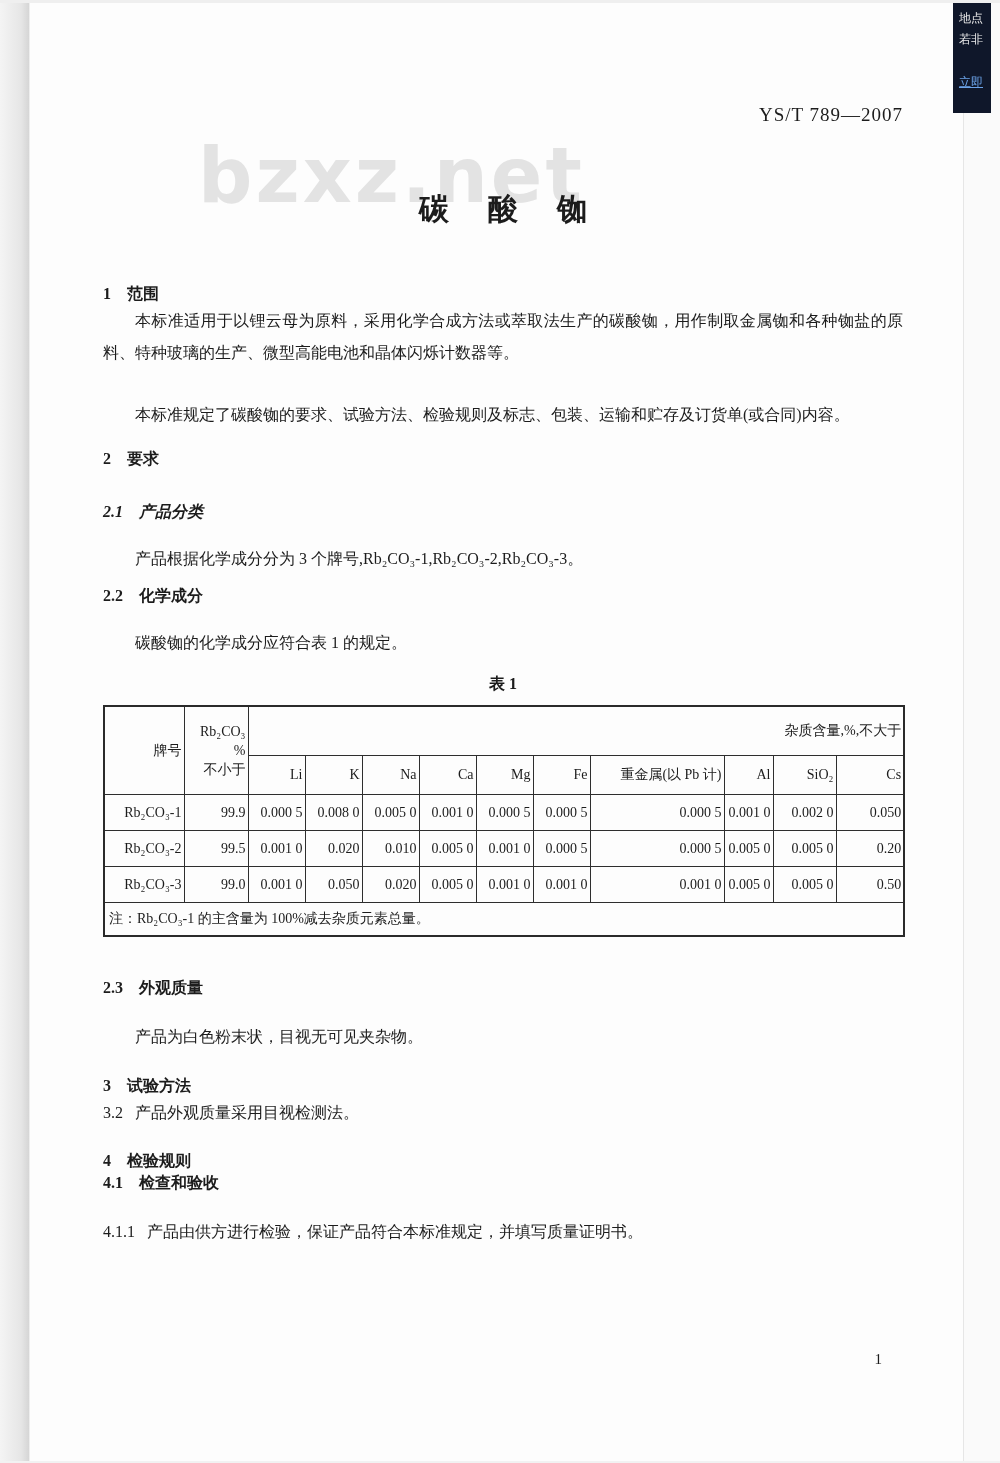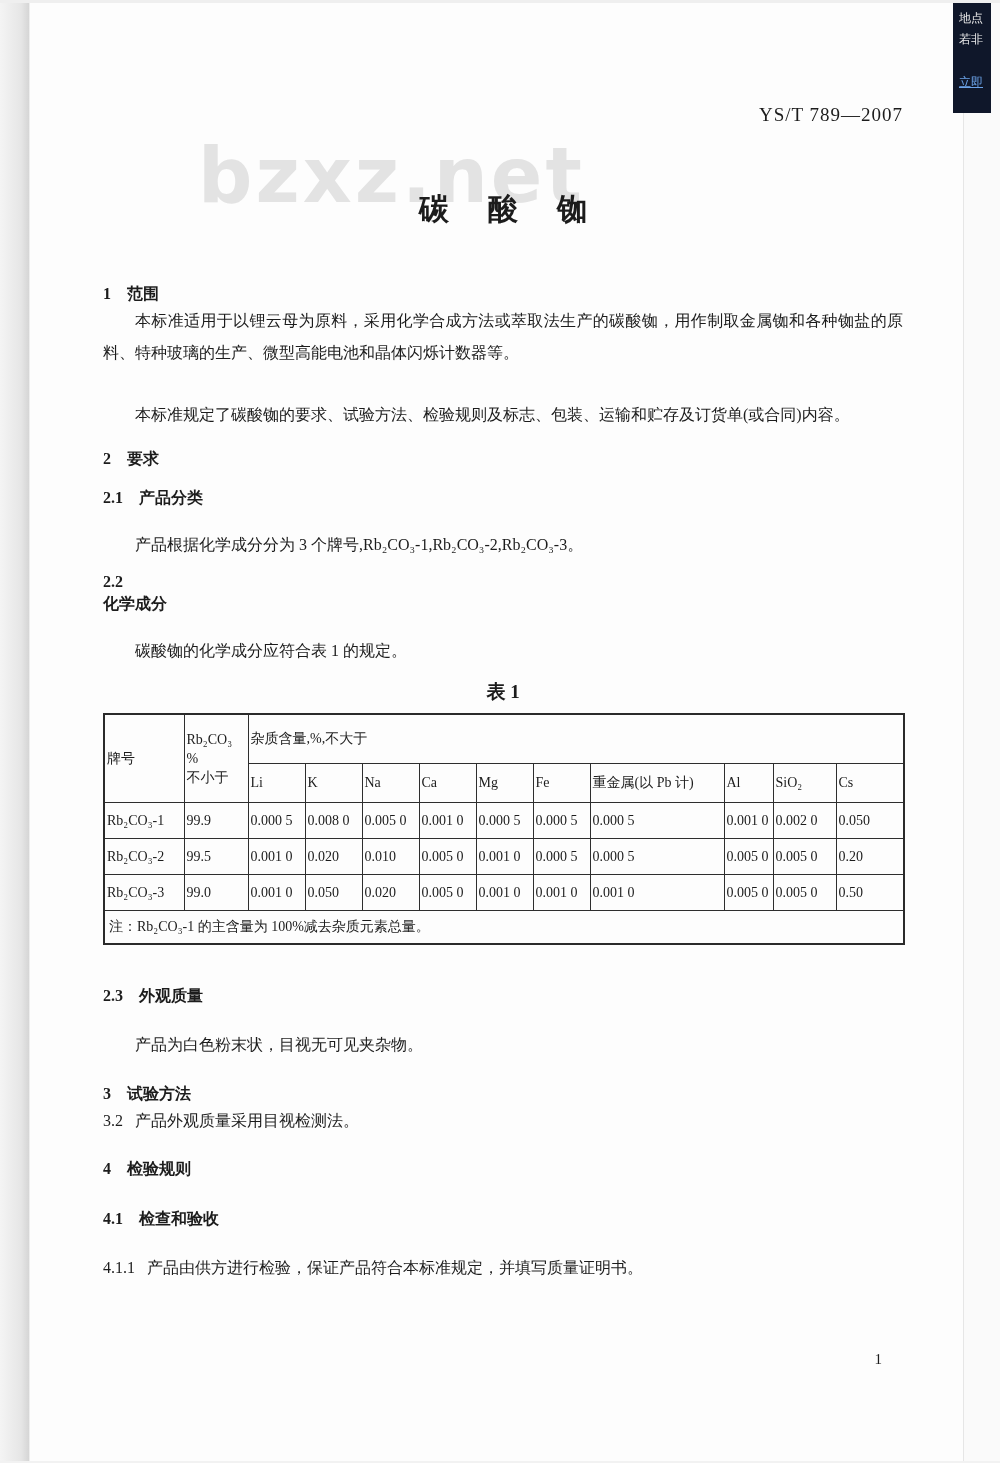--- a/index.html
+++ b/index.html
@@ -63,50 +63,50 @@
     font-size:16px;line-height:32px;text-indent:2em;margin:0;
     text-align:justify;
   }
   .num-para{
     font-size:16px;line-height:31px;margin:0;
   }
   .num-para .p-num{margin-right:12px;}
   .mt-h1{margin-top:54px;}
   .mt-p1{margin-top:30px;}
   .mt-h2{margin-top:17px;}
-  .mt-h21{margin-top:17px;}
+  .mt-h21{margin-top:31px;font-style:italic;}
   .mt-body{margin-top:20px;}
-  .mt-h22{margin-top:10px;flex-direction:column;}
+  .mt-h22{margin-top:10px;}
   .table-caption{
     margin-top:14px;text-align:center;
-    font-size:19px;font-weight:bold;line-height:22px;
+    font-size:16px;font-weight:bold;line-height:22px;
   }
   table.comp{
     margin-top:10px;width:800px;
     border-collapse:collapse;table-layout:fixed;
     font-size:14px;
   }
   table.comp th,table.comp td{
     border:1px solid #2e2e2e;
-    text-align:left;vertical-align:middle;
+    text-align:right;vertical-align:middle;
     font-weight:normal;padding:1px 2px;
     overflow:hidden;
   }
   table.comp{border:2px solid #2a2a2a;}
   tr.hdr-top td{height:46px;}
   tr.hdr-cols td{height:36px;}
   tr.data-row td{height:33px;}
   tr.note-row td{height:30px;text-align:left;padding-left:4px;}
   .main-hdr div{line-height:19px;}
   .mt-h23{margin-top:40px;}
   .mt-p23{margin-top:22px;}
   .mt-h3{margin-top:22px;}
   .mt-p31{margin-top:40px;}
   .mt-h4{margin-top:22px;}
-  .mt-h41{margin-top:28px;}
+  .mt-h41{}
   .mt-p411{margin-top:22px;}
   .page-number{
     position:absolute;top:1348px;right:118px;z-index:3;
     font-size:15px;
   }
 </style>
 </head>
 <body>
 
 <div class="page">

